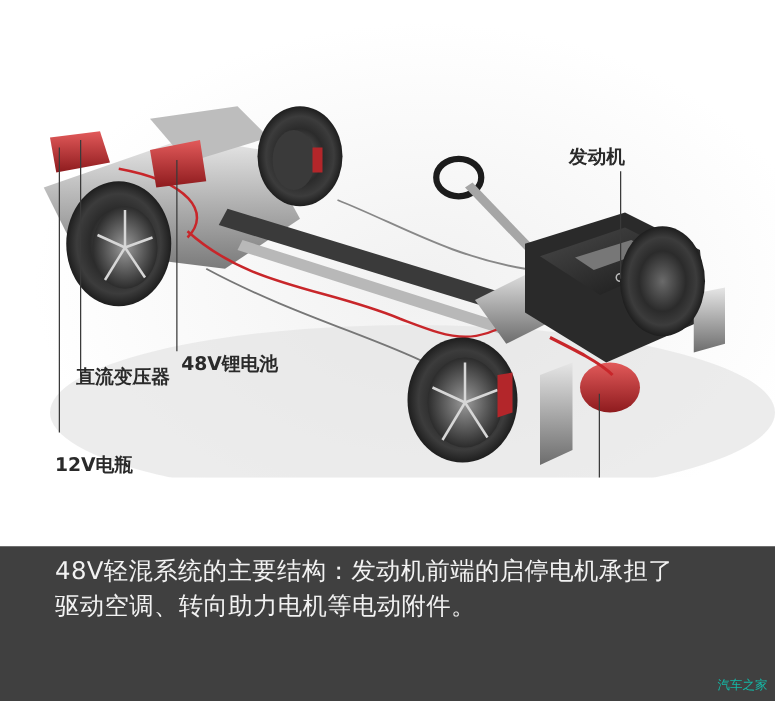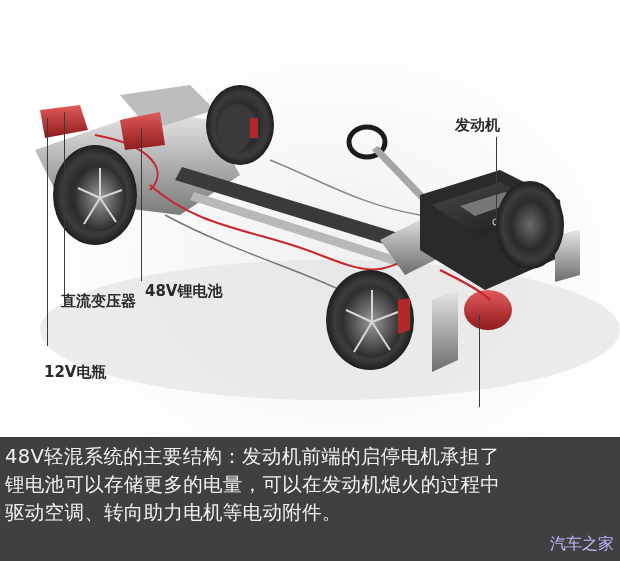--- a/index.html
+++ b/index.html
@@ -1,35 +1,35 @@
 <!DOCTYPE html>
 <html><head>
   <meta charset="utf-8">
   <style>
     html, body { margin: 0; padding: 0; }
     body {
       width: 620px; height: 561px; overflow: hidden; position: relative;
       background: #ffffff;
       font-family: "DejaVu Sans", "Liberation Sans", sans-serif;
     }
-    .scene { position: absolute; left: 0; top: 0; width: 620px; height: 437px; overflow: hidden;
+    .scene { position: absolute; left: 0; top: 0; width: 620px; height: 382px; overflow: hidden;
       background: radial-gradient(ellipse at 55% 60%, #f1f1f1 0%, #ffffff 65%); }
     .scene svg { position: absolute; left: 0; top: 0; }
     .label {
       position: absolute; font-weight: bold; font-size: 15px; color: #2a2a2a;
       white-space: nowrap; letter-spacing: 0px; line-height: 17px;
     }
     .leader { position: absolute; width: 1px; background: #3a3a3a; }
     .caption {
       position: absolute; left: 0; top: 437px; width: 620px; height: 124px;
       background: #404040; color: #f2f2f2; box-sizing: border-box;
       padding: 6px 0 0 5px;
     }
-    .caption-line { font-size: 19.5px; line-height: 28px; white-space: nowrap; letter-spacing: 0.3px; }
-    .watermark { position: absolute; right: 6px; bottom: 6px; font-size: 16px; color: #c4b5fd; }
+    .caption-line { font-size: 19.5px; line-height: 28px; white-space: nowrap; letter-spacing: 0.3px; margin-left: 39px; }
+    .watermark { position: absolute; right: 6px; bottom: 6px; font-size: 10px; color: #14b8a6; }
   </style>
 </head>
 <body>
 
 <div class="scene">
   <svg width="620" height="437" viewBox="0 0 620 437">
     <defs>
       <radialGradient id="tire" cx="50%" cy="50%" r="50%">
         <stop offset="0%" stop-color="#6a6a6a"></stop>
         <stop offset="55%" stop-color="#2b2b2b"></stop>
@@ -127,16 +127,15 @@
   <div class="leader" style="left:479px;top:315px;height:92px;"></div>
 
   <div class="label" style="left:455px;top:117px;">发动机</div>
   <div class="label" style="left:145px;top:283px;">48V锂电池</div>
   <div class="label" style="left:61px;top:293px;">直流变压器</div>
   <div class="label" style="left:44px;top:364px;">12V电瓶</div>
 </div>
 
 <div class="caption">
   <div class="caption-line">48V轻混系统的主要结构：发动机前端的启停电机承担了</div>
-  <div class="caption-line">锂电池可以存储更多的电量，可以在发动机熄火的过程中</div>
   <div class="caption-line">驱动空调、转向助力电机等电动附件。</div>
   <div class="watermark">汽车之家</div>
 </div>
 
 </body></html>

